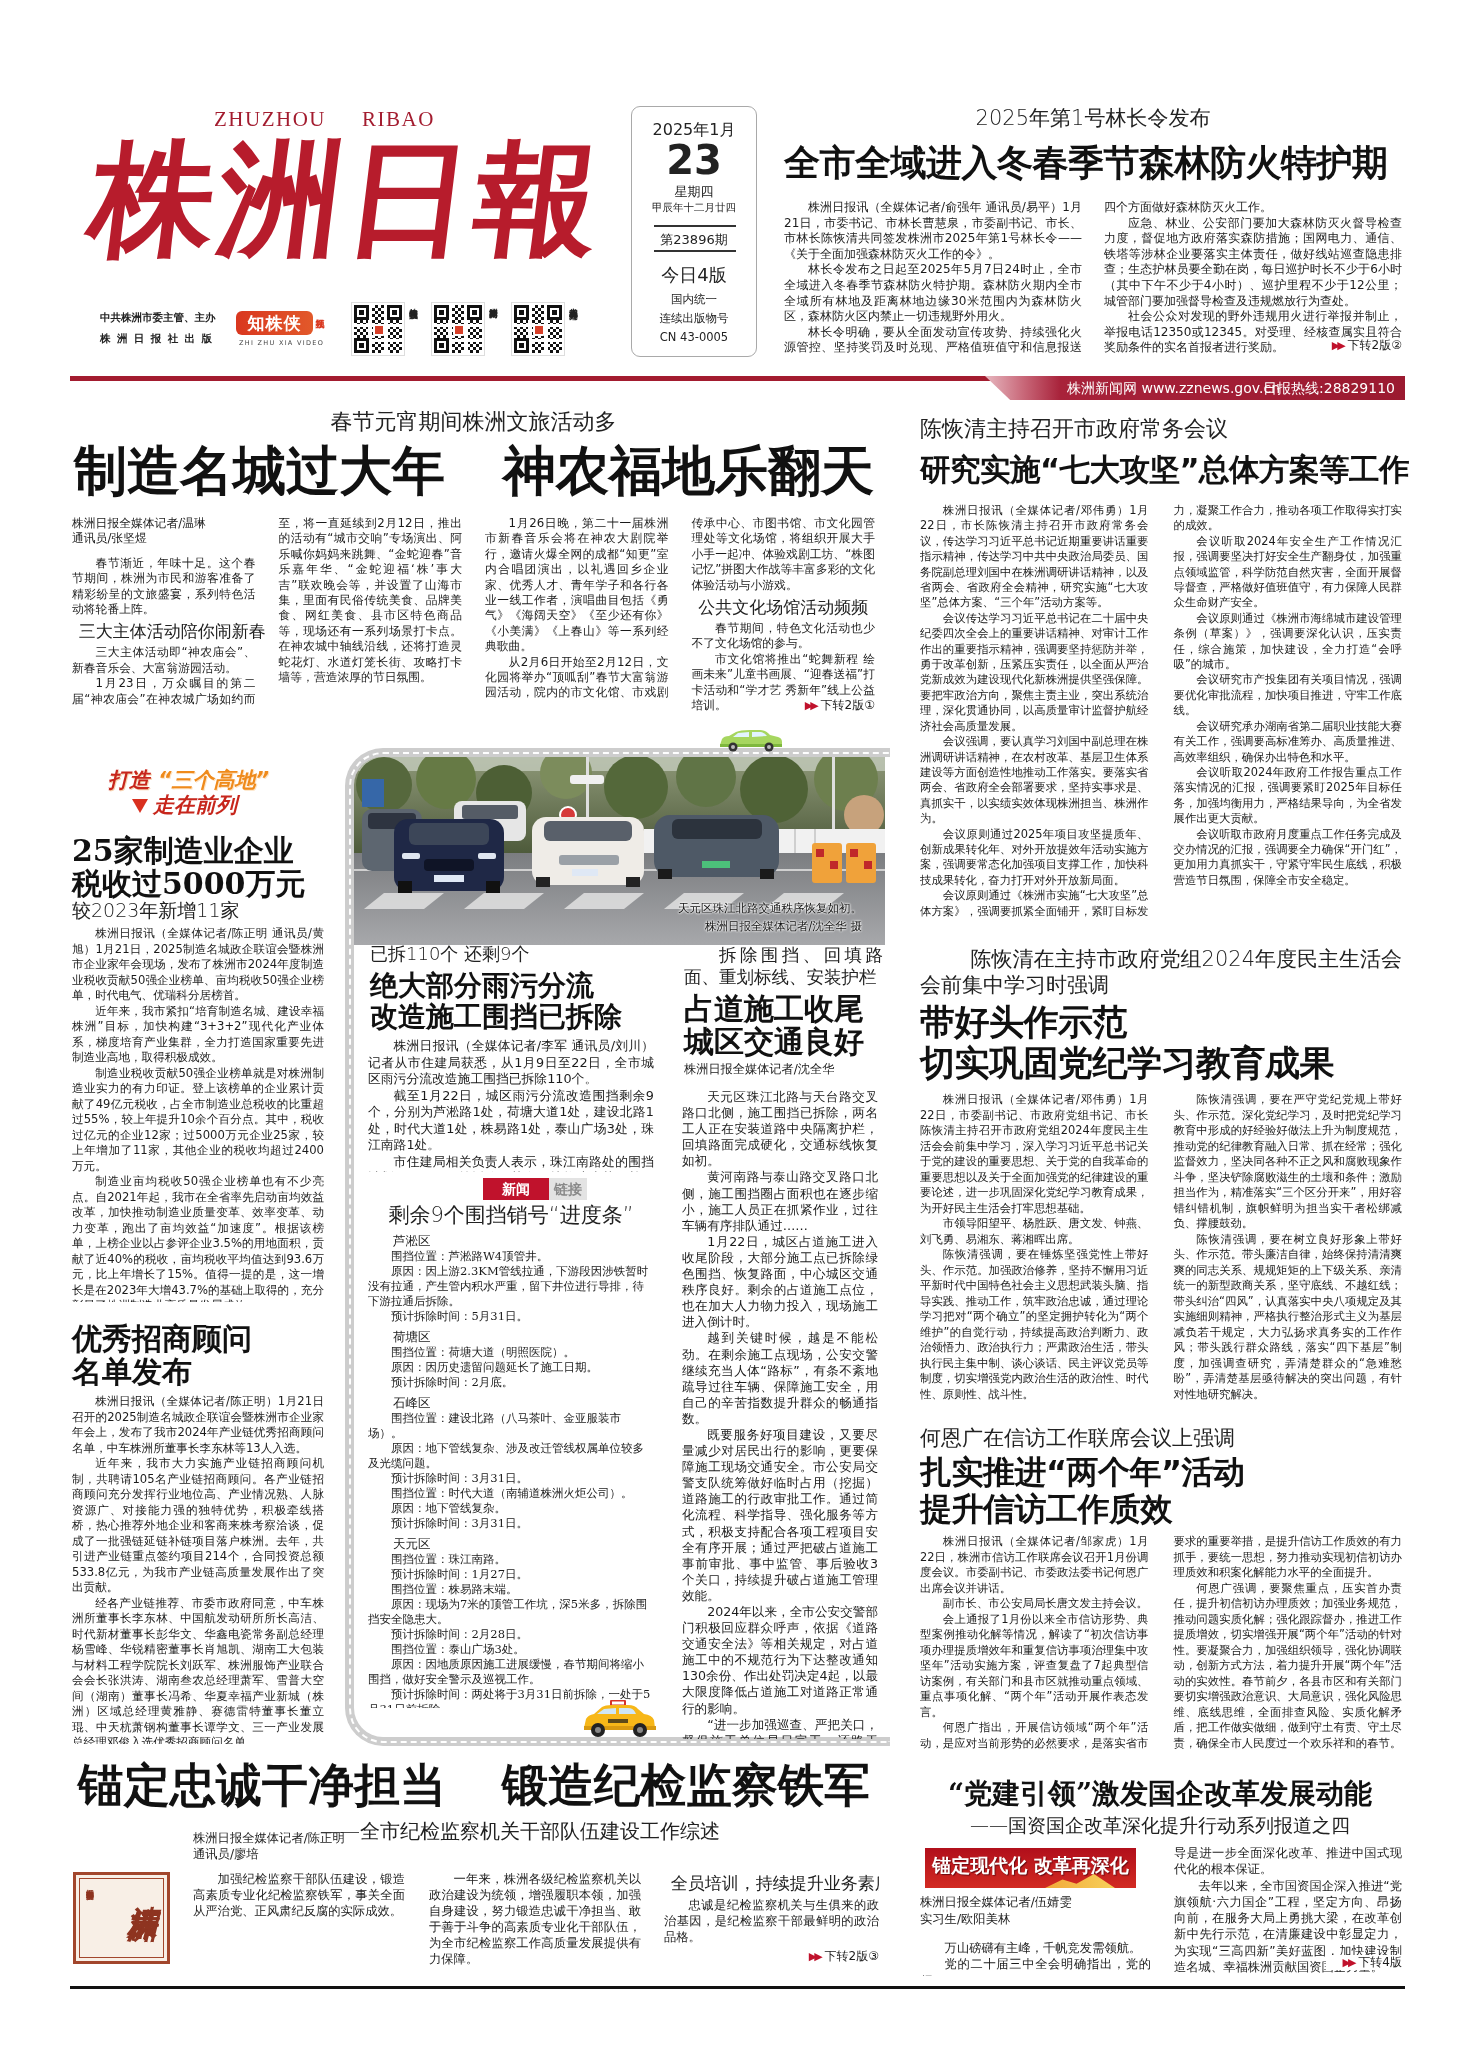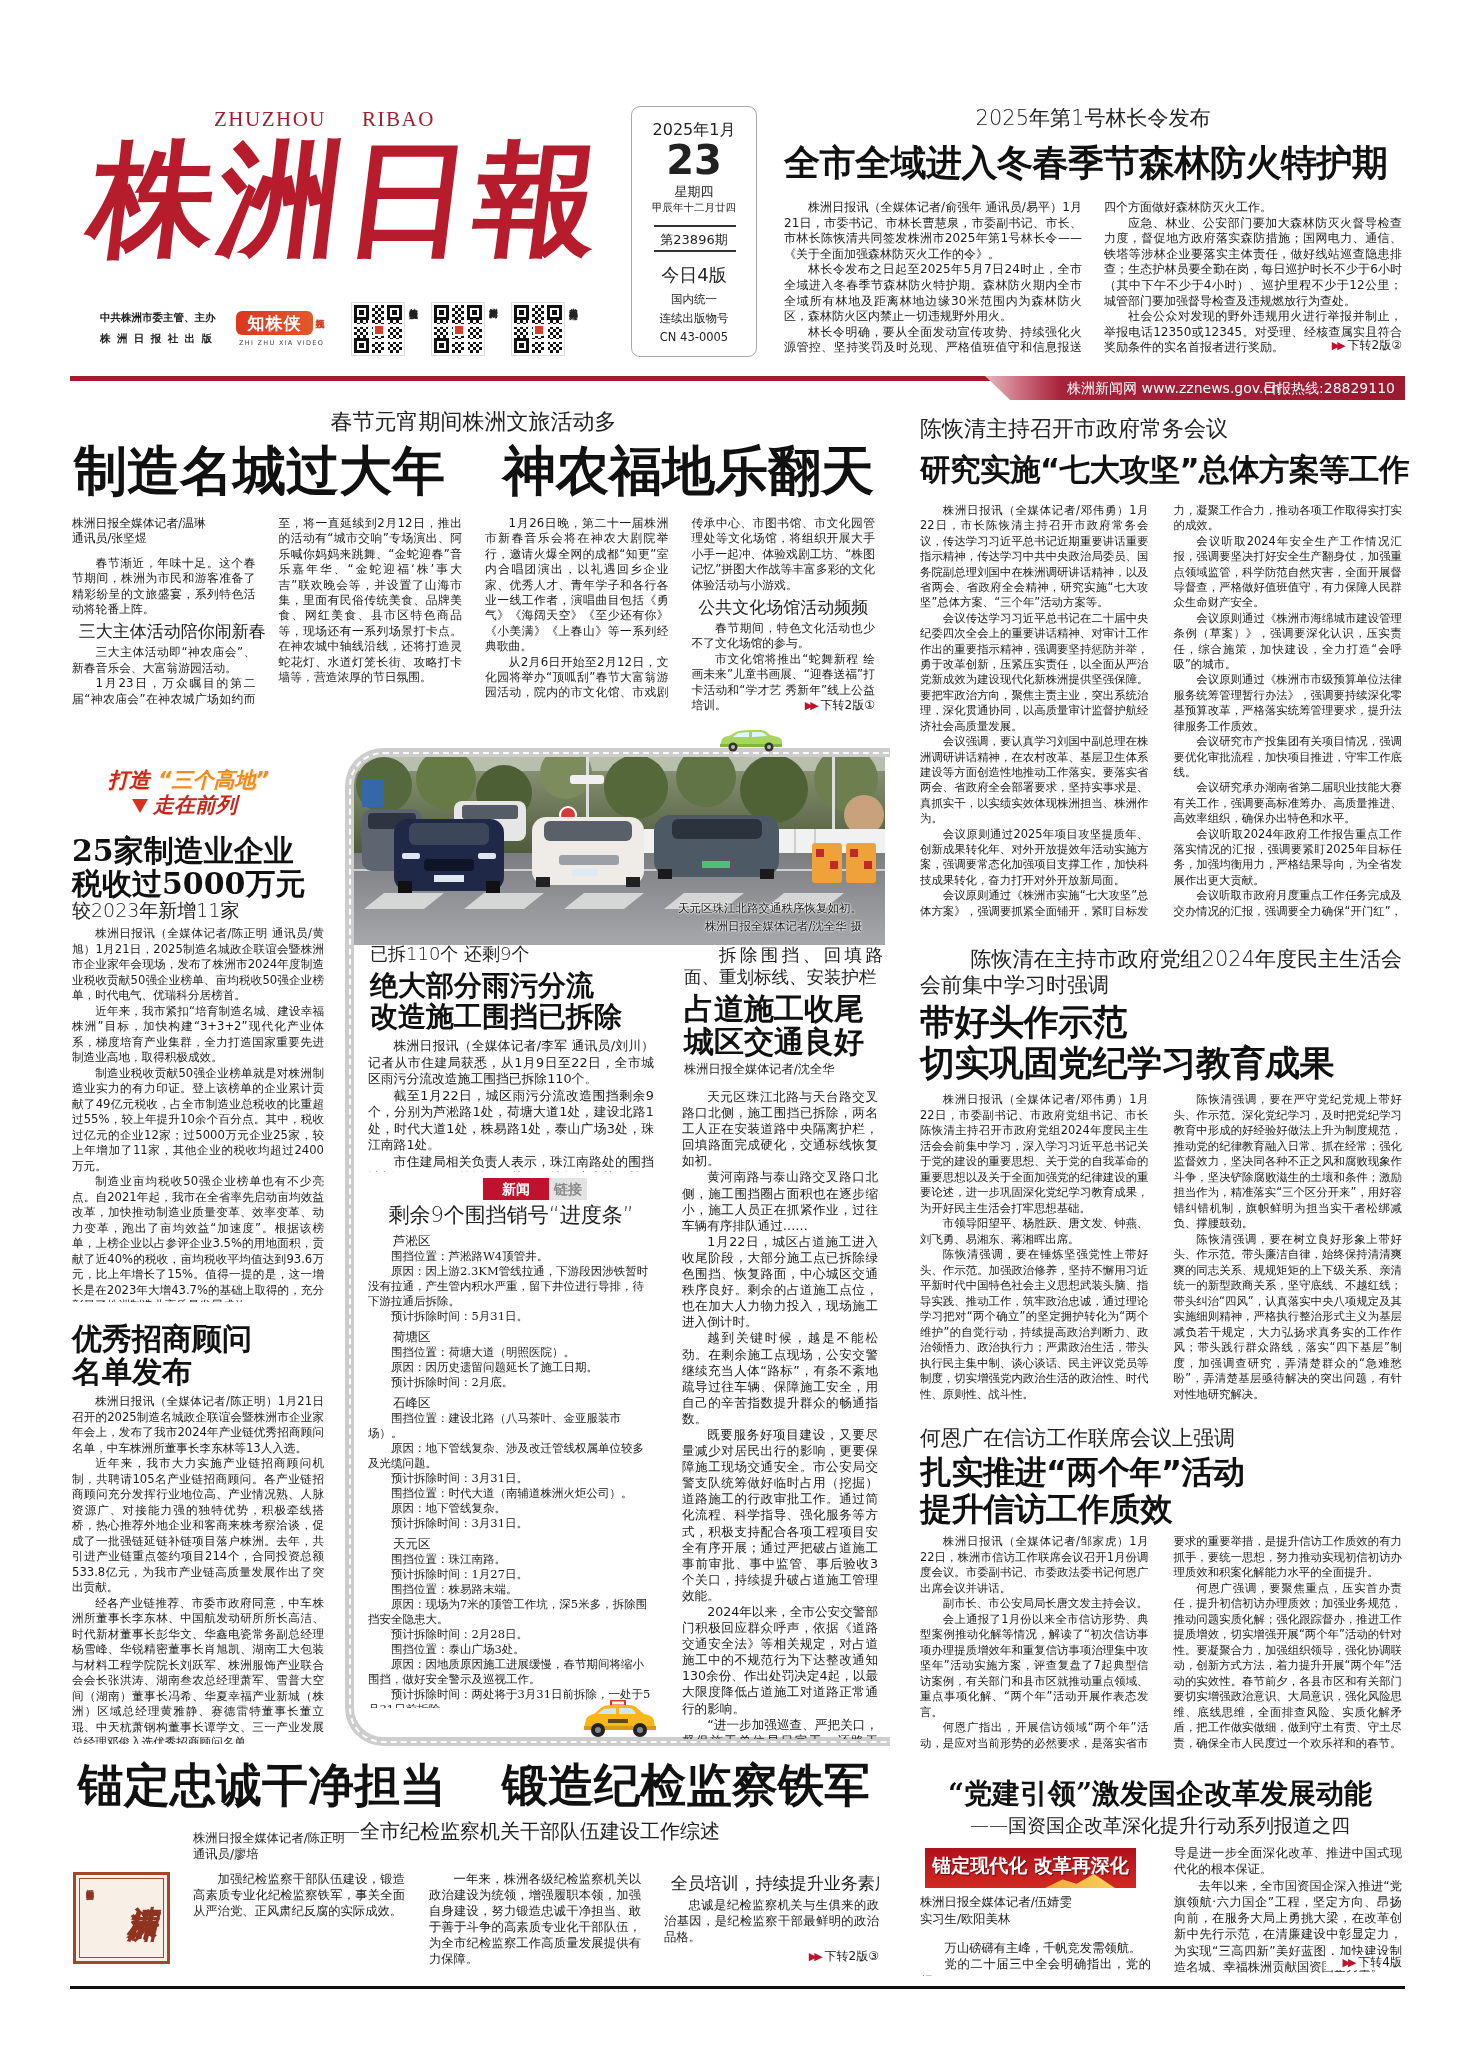--- a/index.html
+++ b/index.html
@@ -168,21 +168,20 @@
   <div class="a kicker" style="left:920px;top:416px">陈恢清主持召开市政府常务会议</div>
   <div class="a hl-sans" style="left:920px;top:449px;font-size:30.5px;line-height:42px">研究实施“七大攻坚”总体方案等工作</div>
   <div class="a txt c2" style="left:920px;top:503px;width:482px;height:418px;font-size:11.4px;line-height:15.4px;column-gap:25px">
       <p class="paragraph">株洲日报讯（全媒体记者/邓伟勇）1月22日，市长陈恢清主持召开市政府常务会议，传达学习习近平总书记近期重要讲话重要指示精神，传达学习中共中央政治局委员、国务院副总理刘国中在株洲调研讲话精神，以及省两会、省政府全会精神，研究实施“七大攻坚”总体方案、“三个年”活动方案等。</p>
       <p class="paragraph">会议传达学习习近平总书记在二十届中央纪委四次全会上的重要讲话精神、对审计工作作出的重要指示精神，强调要坚持惩防并举，勇于改革创新，压紧压实责任，以全面从严治党新成效为建设现代化新株洲提供坚强保障。要把牢政治方向，聚焦主责主业，突出系统治理，深化贯通协同，以高质量审计监督护航经济社会高质量发展。</p>
       <p class="paragraph">会议强调，要认真学习刘国中副总理在株洲调研讲话精神，在农村改革、基层卫生体系建设等方面创造性地推动工作落实。要落实省两会、省政府全会部署要求，坚持实事求是、真抓实干，以实绩实效体现株洲担当、株洲作为。</p>
       <p class="paragraph">会议原则通过2025年项目攻坚提质年、创新成果转化年、对外开放提效年活动实施方案，强调要常态化加强项目支撑工作，加快科技成果转化，奋力打开对外开放新局面。</p>
       <p class="paragraph">会议原则通过《株洲市实施“七大攻坚”总体方案》，强调要抓紧全面铺开，紧盯目标发力，凝聚工作合力，推动各项工作取得实打实的成效。</p>
       <p class="paragraph">会议听取2024年安全生产工作情况汇报，强调要坚决打好安全生产翻身仗，加强重点领域监管，科学防范自然灾害，全面开展督导督查，严格做好值班值守，有力保障人民群众生命财产安全。</p>
       <p class="paragraph">会议原则通过《株洲市海绵城市建设管理条例（草案）》，强调要深化认识，压实责任，综合施策，加快建设，全力打造“会呼吸”的城市。</p>
-      <p class="paragraph">会议原则通过《株洲市市级预算单位法律服务统筹管理暂行办法》，强调要持续深化零基预算改革，严格落实统筹管理要求，提升法律服务工作质效。</p>
       <p class="paragraph">会议研究市产投集团有关项目情况，强调要优化审批流程，加快项目推进，守牢工作底线。</p>
       <p class="paragraph">会议研究承办湖南省第二届职业技能大赛有关工作，强调要高标准筹办、高质量推进、高效率组织，确保办出特色和水平。</p>
       <p class="paragraph">会议听取2024年政府工作报告重点工作落实情况的汇报，强调要紧盯2025年目标任务，加强均衡用力，严格结果导向，为全省发展作出更大贡献。</p>
       <p class="paragraph">会议听取市政府月度重点工作任务完成及交办情况的汇报，强调要全力确保“开门红”，更加用力真抓实干，守紧守牢民生底线，积极营造节日氛围，保障全市安全稳定。</p>
     </div>
 
   <div class="a" style="left:108px;top:768px;width:180px;height:52px">
     <div class="gd-l1"><span class="gd-a">打造</span><span class="gd-b">“三个高地”</span></div>
     <div class="gd-l2">
         <i class="gd-tri"></i>

